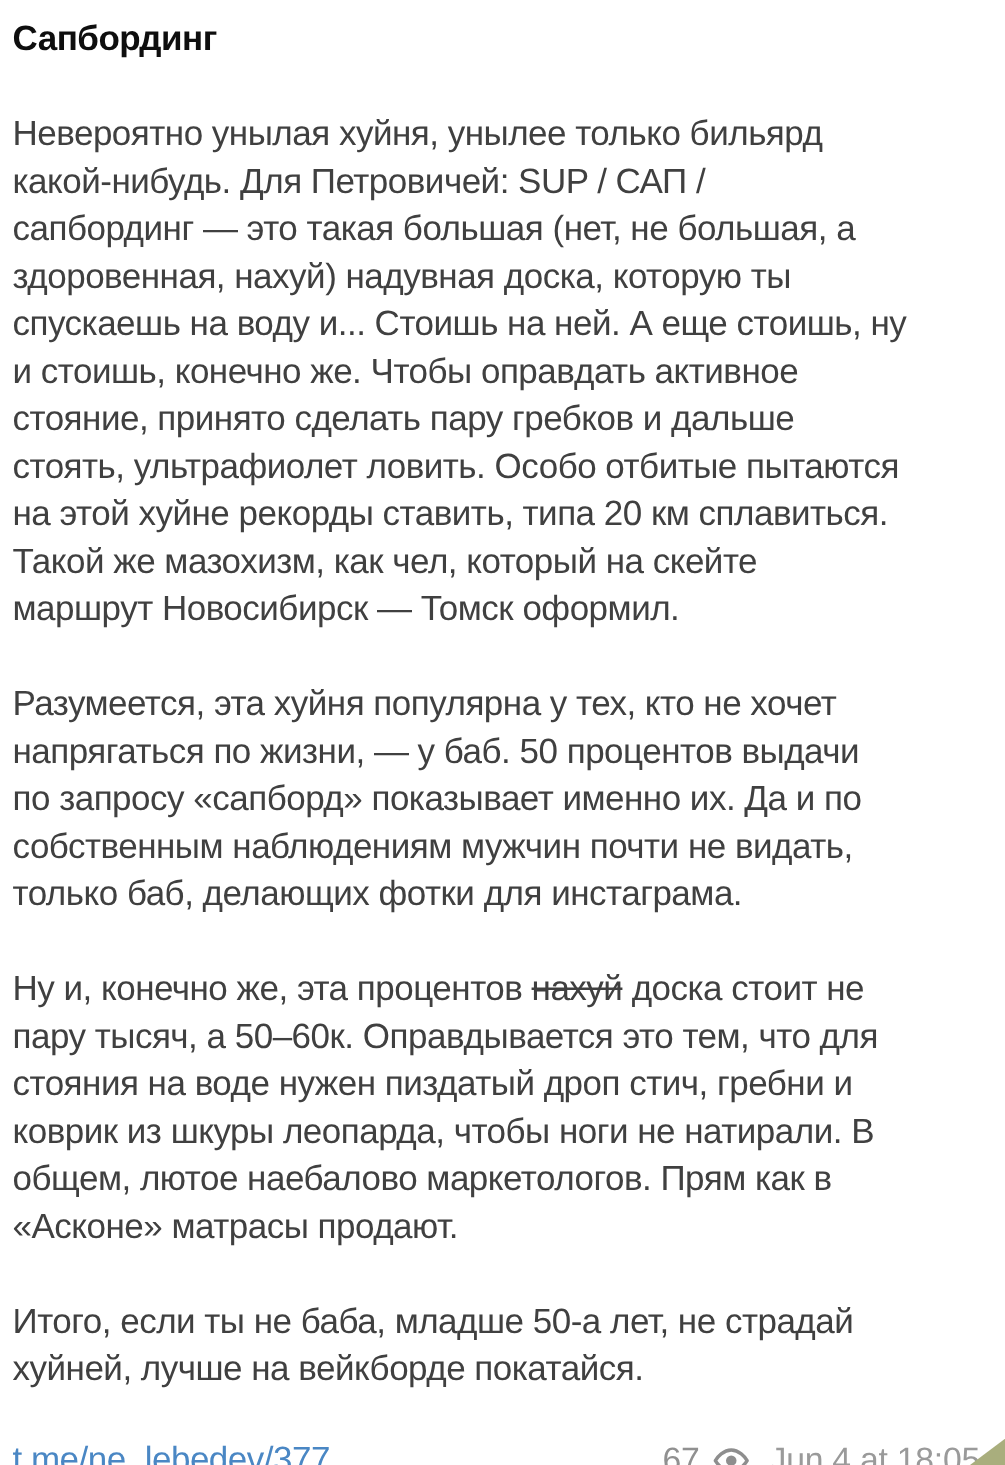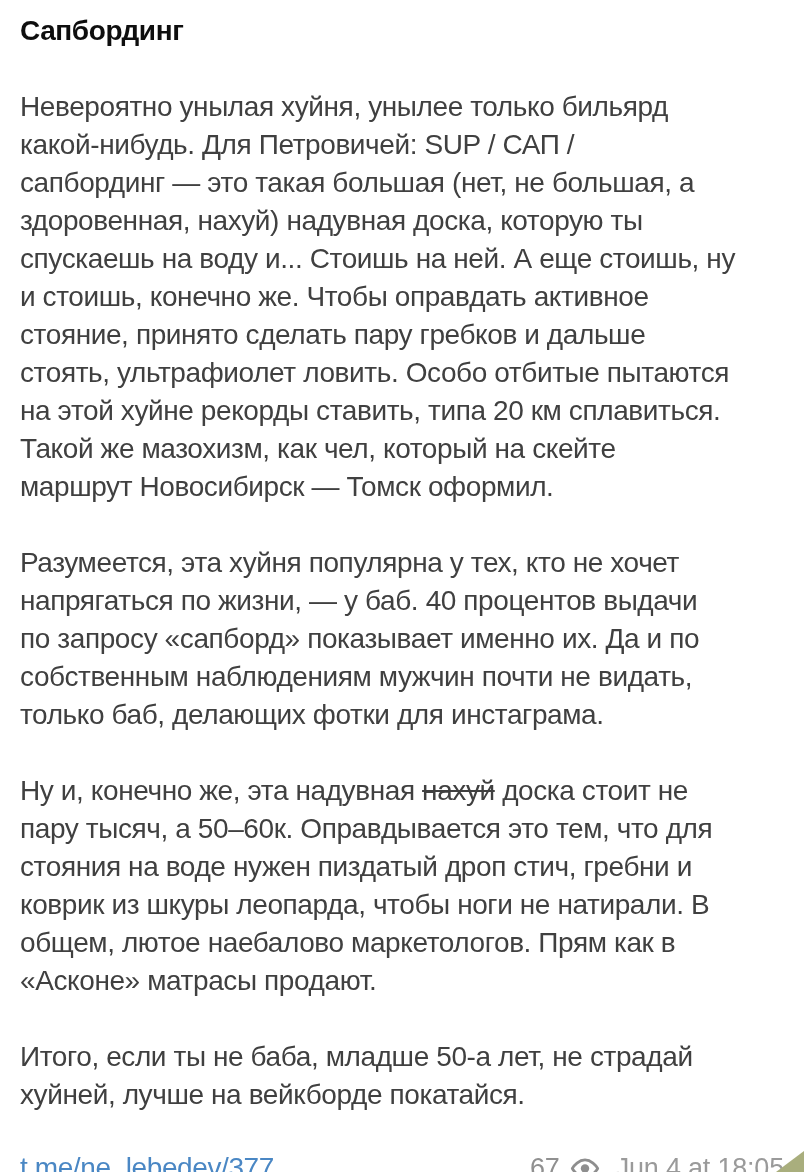--- a/index.html
+++ b/index.html
@@ -9,21 +9,21 @@
     width: 804px;
     height: 1172px;
     overflow: hidden;
     font-family: "Liberation Sans", "DejaVu Sans", sans-serif;
   }
   .post {
     position: relative;
     width: 804px;
     height: 1172px;
     box-sizing: border-box;
-    padding: 12px 14px 0 20px;
+    padding: 12px 14px 0 10px;
     background: #ffffff;
   }
   .post-title {
     font-size: 28px;
     line-height: 38px;
     font-weight: 700;
     color: #0e0e0e;
     margin: 0 0 38px 0;
     letter-spacing: -0.4px;
     white-space: pre;
@@ -92,26 +92,26 @@
 здоровенная, нахуй) надувная доска, которую ты
 спускаешь на воду и... Стоишь на ней. А еще стоишь, ну
 и стоишь, конечно же. Чтобы оправдать активное
 стояние, принято сделать пару гребков и дальше
 стоять, ультрафиолет ловить. Особо отбитые пытаются
 на этой хуйне рекорды ставить, типа 20 км сплавиться.
 Такой же мазохизм, как чел, который на скейте
 маршрут Новосибирск — Томск оформил.</p>
 
   <p class="para">Разумеется, эта хуйня популярна у тех, кто не хочет
-напрягаться по жизни, — у баб. 40 процентов выдачи
+напрягаться по жизни, — у баб. 50 процентов выдачи
 по запросу «сапборд» показывает именно их. Да и по
 собственным наблюдениям мужчин почти не видать,
 только баб, делающих фотки для инстаграма.</p>
 
-  <p class="para"><span>Ну и, конечно же, эта надувная </span><span class="struck">нахуй</span><span> доска стоит не
+  <p class="para"><span>Ну и, конечно же, эта процентов </span><span class="struck">нахуй</span><span> доска стоит не
 пару тысяч, а 50–60к. Оправдывается это тем, что для
 стояния на воде нужен пиздатый дроп стич, гребни и
 коврик из шкуры леопарда, чтобы ноги не натирали. В
 общем, лютое наебалово маркетологов. Прям как в
 «Асконе» матрасы продают.</span></p>
 
   <p class="para">Итого, если ты не баба, младше 50-а лет, не страдай
 хуйней, лучше на вейкборде покатайся.</p>
 
   <div class="post-footer">

